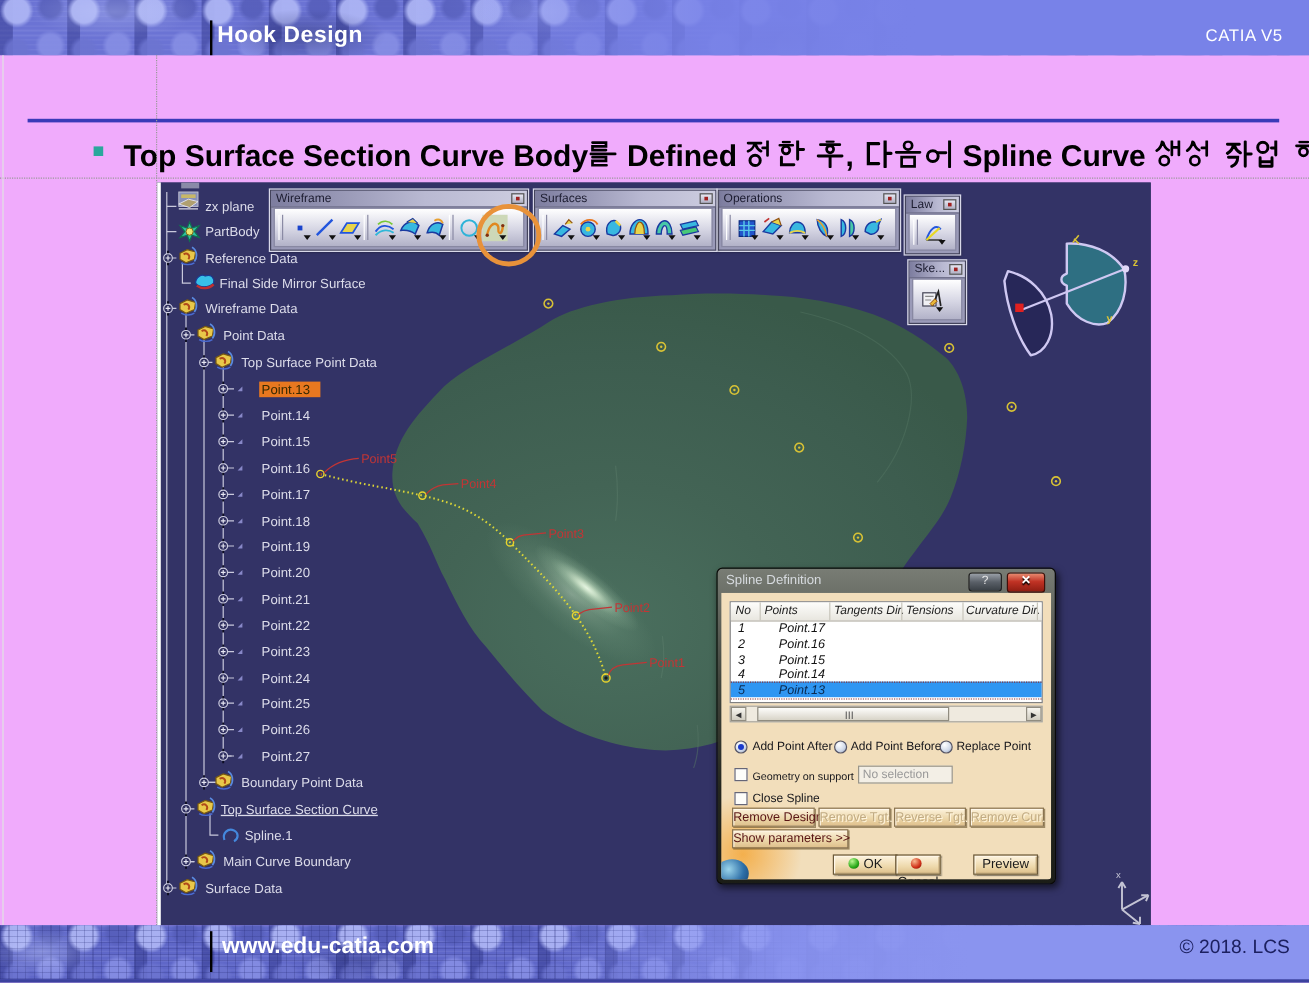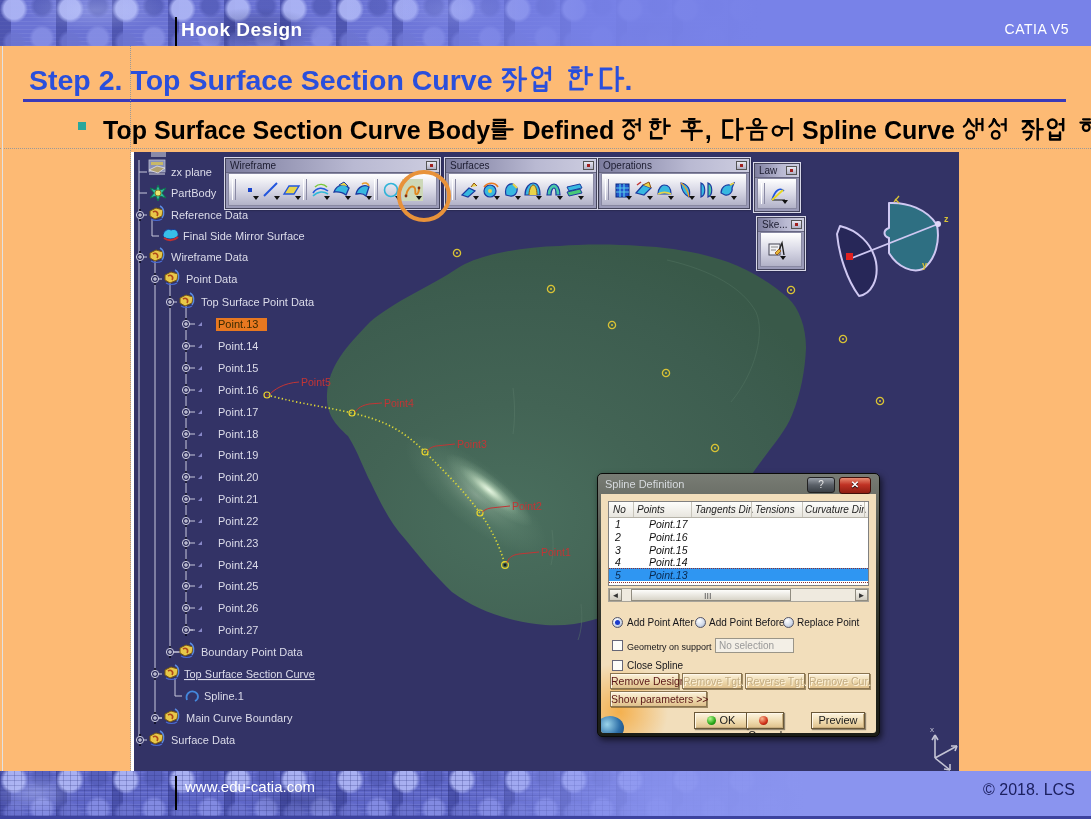--- a/index.html
+++ b/index.html
@@ -1,17 +1,17 @@
 <!DOCTYPE html>
 <html><head>
 <meta charset="utf-8">
 <style>
 html,body{margin:0;padding:0;}
 body{width:1091px;height:819px;font-family:"Liberation Sans",sans-serif;position:relative;background:#fff;overflow:hidden;}
-#page{position:absolute;left:0;top:0;width:1091px;height:819px;background:#fdba74;overflow:hidden;}
+#page{position:absolute;left:0;top:0;width:1091px;height:819px;background:#f0abfc;overflow:hidden;}
 .band{position:absolute;left:0;width:1091px;
  background-color:#6b73d4;
  background-image:
   radial-gradient(circle 14px at 14px 9px, rgba(172,180,244,.95) 0 10px, rgba(172,180,244,0) 14px),
   radial-gradient(circle 13px at 42px 38px, rgba(134,142,228,.9) 0 9px, rgba(134,142,228,0) 13px),
   radial-gradient(circle 12px at 42px 6px, rgba(86,94,186,.9) 0 8px, rgba(86,94,186,0) 12px),
   radial-gradient(circle 12px at 14px 42px, rgba(108,116,208,.85) 0 8px, rgba(108,116,208,0) 12px),
   repeating-linear-gradient(90deg, rgba(50,56,140,.5) 0 11px, rgba(50,56,140,0) 11px 56px),
   repeating-linear-gradient(0deg, rgba(210,215,250,.10) 0 1px, rgba(0,0,0,0) 1px 4px);
  background-size:56px 46px,56px 46px,56px 46px,56px 46px,56px 46px,56px 46px;}
@@ -28,21 +28,21 @@
 #ftr:before{content:"";position:absolute;left:0;top:0;width:100%;height:100%;
  background:
  radial-gradient(ellipse 60px 28px at 35px 22px, rgba(205,214,255,.35), rgba(205,214,255,0) 72%),
  radial-gradient(ellipse 80px 26px at 300px 30px, rgba(22,28,82,.25), rgba(22,28,82,0) 70%),repeating-linear-gradient(90deg, rgba(40,45,120,.25) 0 1px, rgba(0,0,0,0) 1px 7px),
  repeating-linear-gradient(0deg, rgba(40,45,120,.25) 0 1px, rgba(0,0,0,0) 1px 5px);}
 #ftr .fade{position:absolute;left:0;top:0;width:100%;height:100%;
  background:linear-gradient(90deg, rgba(138,148,240,0) 0 42%, rgba(138,148,240,.9) 60%, #8a94ef 74%);}
 .hline{position:absolute;background:#000;width:2px;}
 #hdr-title{position:absolute;left:181px;top:19px;color:#fff;font-weight:bold;font-size:19px;letter-spacing:.5px;}
 #hdr-catia{position:absolute;right:22px;top:21px;color:#fff;font-weight:normal;font-size:14px;letter-spacing:.5px;}
-#ftr-www{position:absolute;left:185px;top:7px;color:#fff;font-weight:normal;font-size:15px;}
+#ftr-www{position:absolute;left:185px;top:7px;color:#fff;font-weight:bold;font-size:19px;}
 #ftr-lcs{position:absolute;left:983px;top:10px;color:#1c2060;font-size:16px;}
 #title{position:absolute;left:29px;top:64px;color:#2a4fdc;font-weight:bold;font-size:28.5px;white-space:nowrap;}
 #title-ul{position:absolute;left:23px;top:99px;width:1043px;height:3px;background:#3a3ab8;}
 #bullet-sq{position:absolute;left:78px;top:122px;width:8px;height:8px;background:#2aa79c;}
 #bullet{position:absolute;left:103px;top:116px;color:#000;font-weight:bold;font-size:25px;white-space:nowrap;}
 #dashH{position:absolute;left:0;top:148px;width:1091px;border-top:1px dotted #999;}
 #dashV{position:absolute;left:130px;top:46px;height:725px;border-left:1px dotted #999;}
 #shot{position:absolute;left:131px;top:152px;width:828px;height:619px;background:#333366;}
 .kg{display:inline-block;width:1.02em;height:.9em;vertical-align:-0.06em;}
 
@@ -139,29 +139,20 @@
         </g>
 </defs>
 </svg>
   <div class="band" id="hdr">
       <div class="fade"></div>
     <div class="hline" style="left:175px;top:17px;height:29px;"></div>
     <div id="hdr-title">Hook Design</div>
     <div id="hdr-catia">CATIA V5</div>
   </div>
 
-  <div id="title">Step 2. Top Surface Section Curve <span id="kt"><svg class="kg" viewBox="0 0 100 100">
-          <use href="#g-jak"></use>
-        </svg><svg class="kg" viewBox="0 0 100 100">
-          <use href="#g-eop"></use>
-        </svg> <svg class="kg" viewBox="0 0 100 100">
-          <use href="#g-han"></use>
-        </svg><svg class="kg" viewBox="0 0 100 100">
-          <use href="#g-da"></use>
-        </svg>.</span></div>
   <div id="title-ul"></div>
   <div id="bullet-sq"></div>
   <div id="bullet">Top Surface Section Curve Body<span id="kb1"><svg class="kg" viewBox="0 0 100 100">
           <use href="#g-reul"></use>
         </svg></span> Defined <span id="kb2"><svg class="kg" viewBox="0 0 100 100">
           <use href="#g-jeong"></use>
         </svg><svg class="kg" viewBox="0 0 100 100">
           <use href="#g-han"></use>
         </svg> <svg class="kg" viewBox="0 0 100 100">
           <use href="#g-hu"></use>

